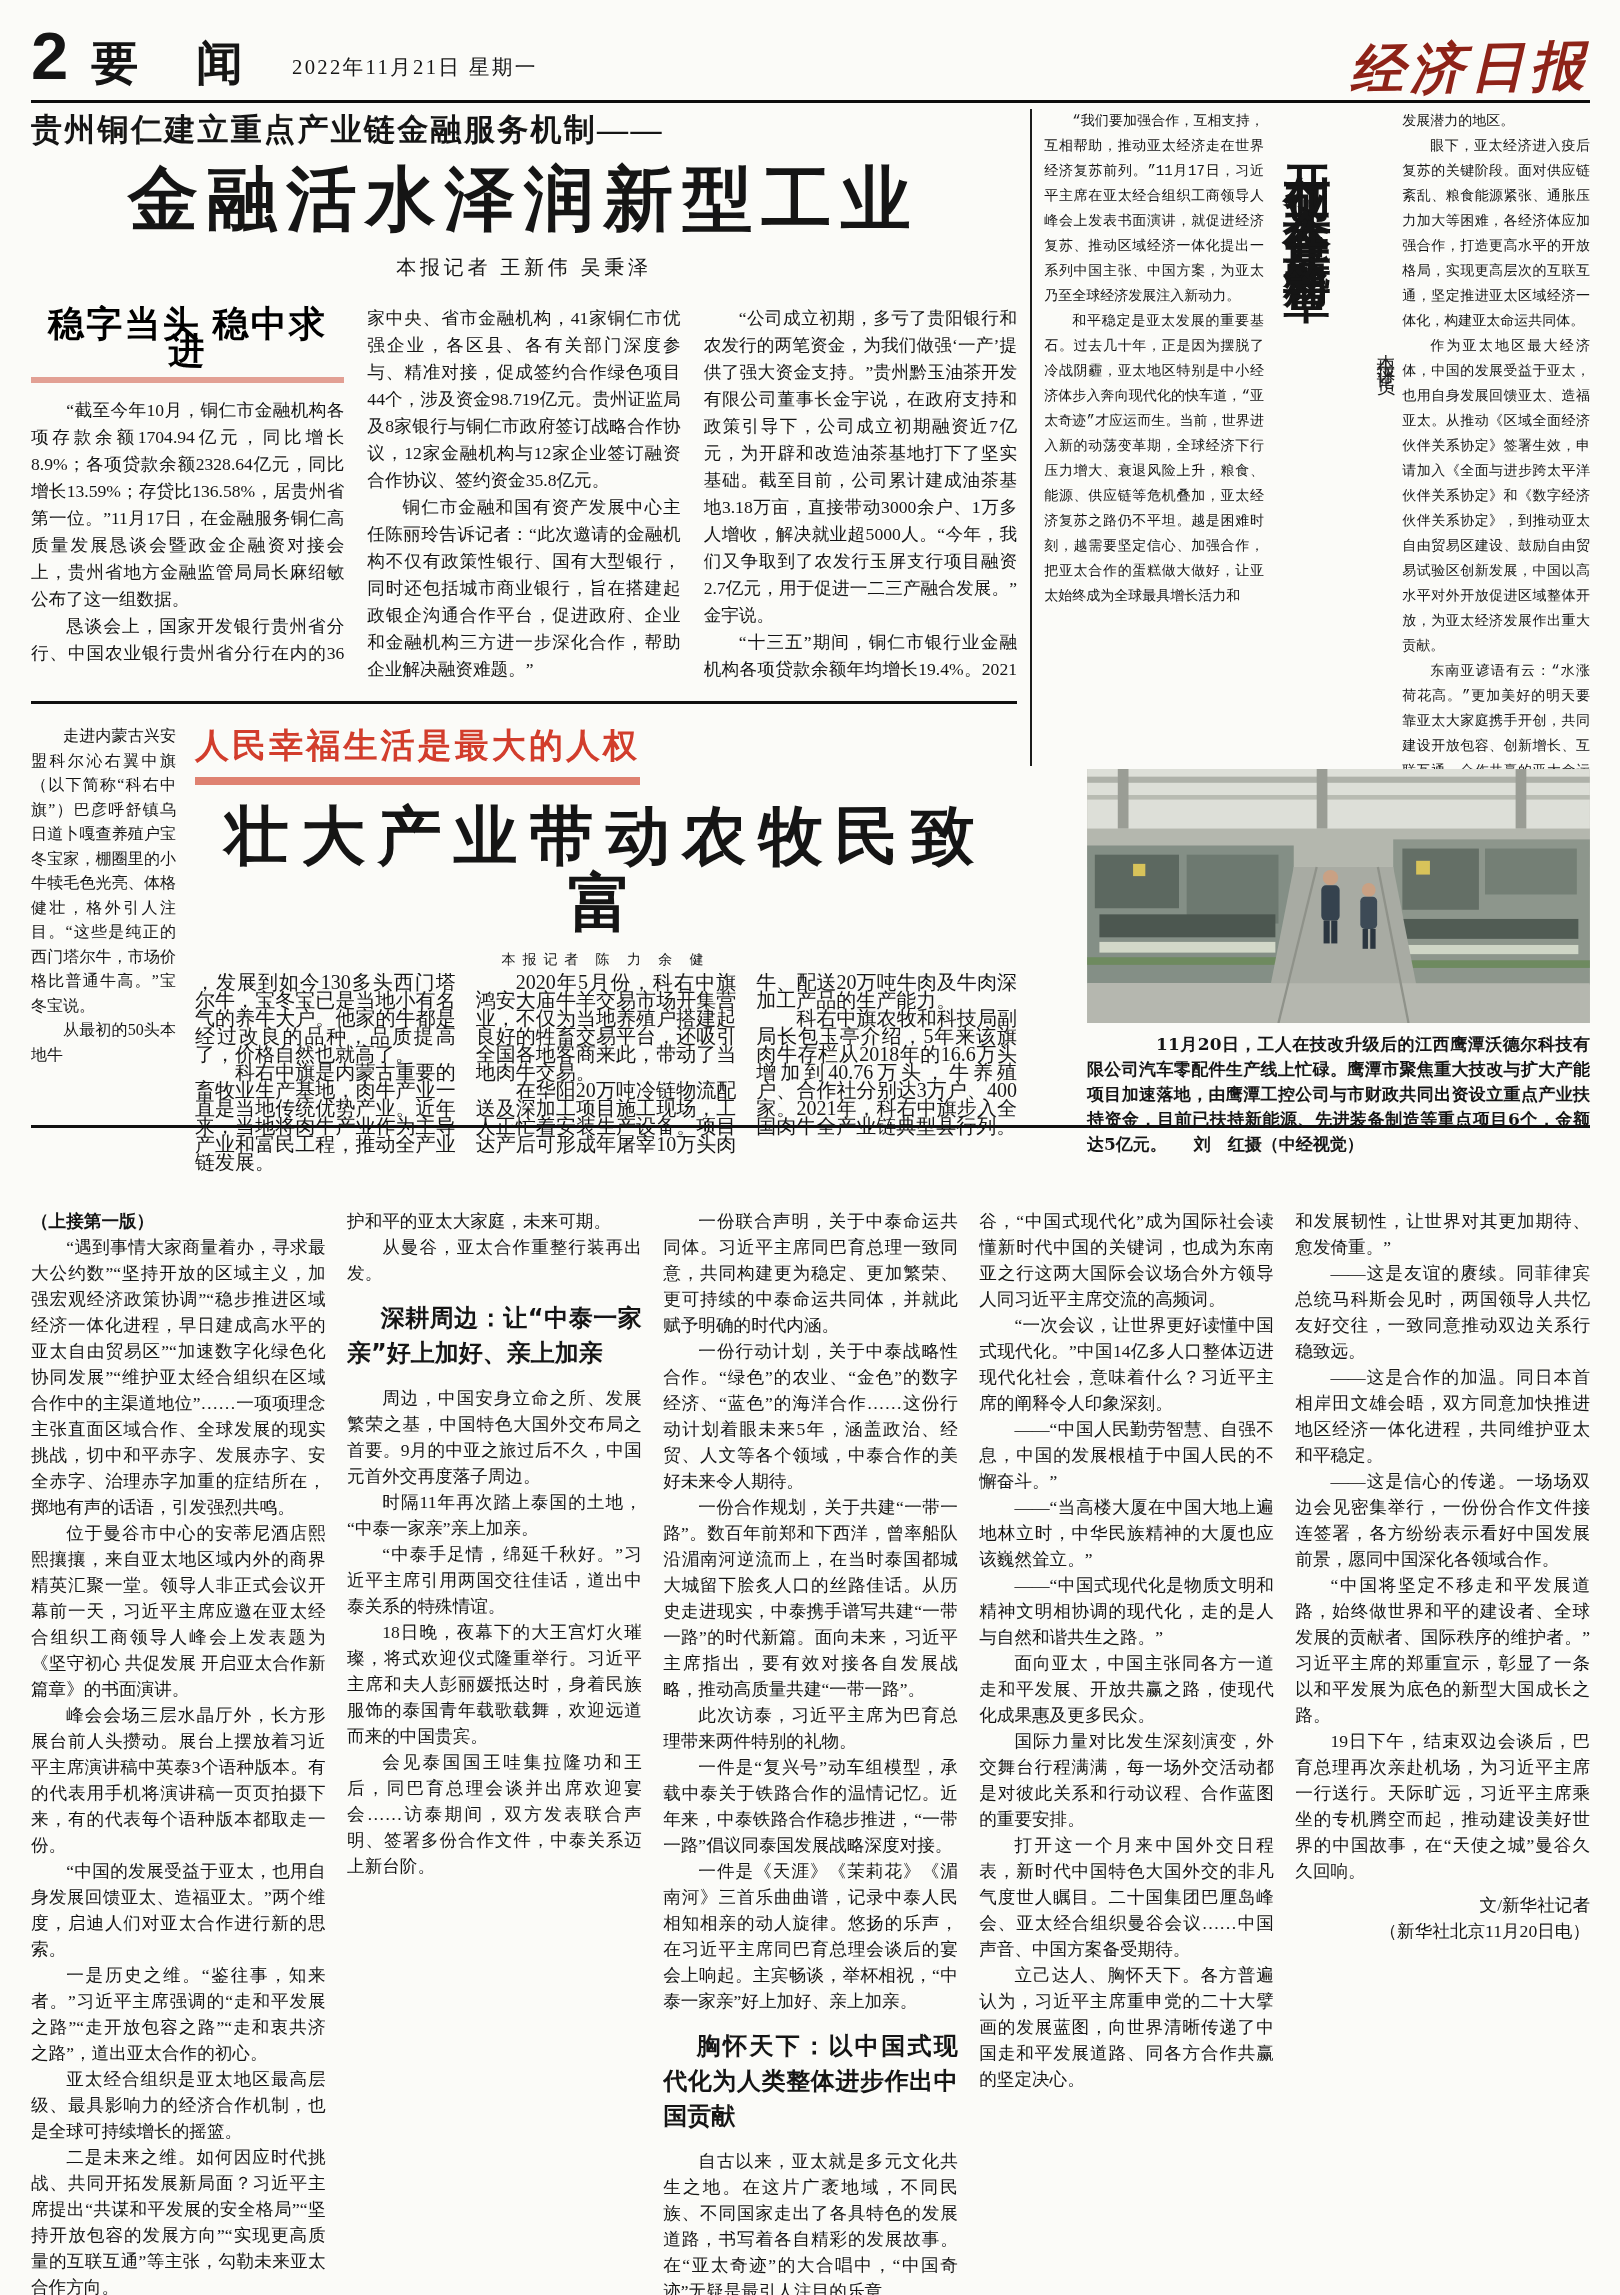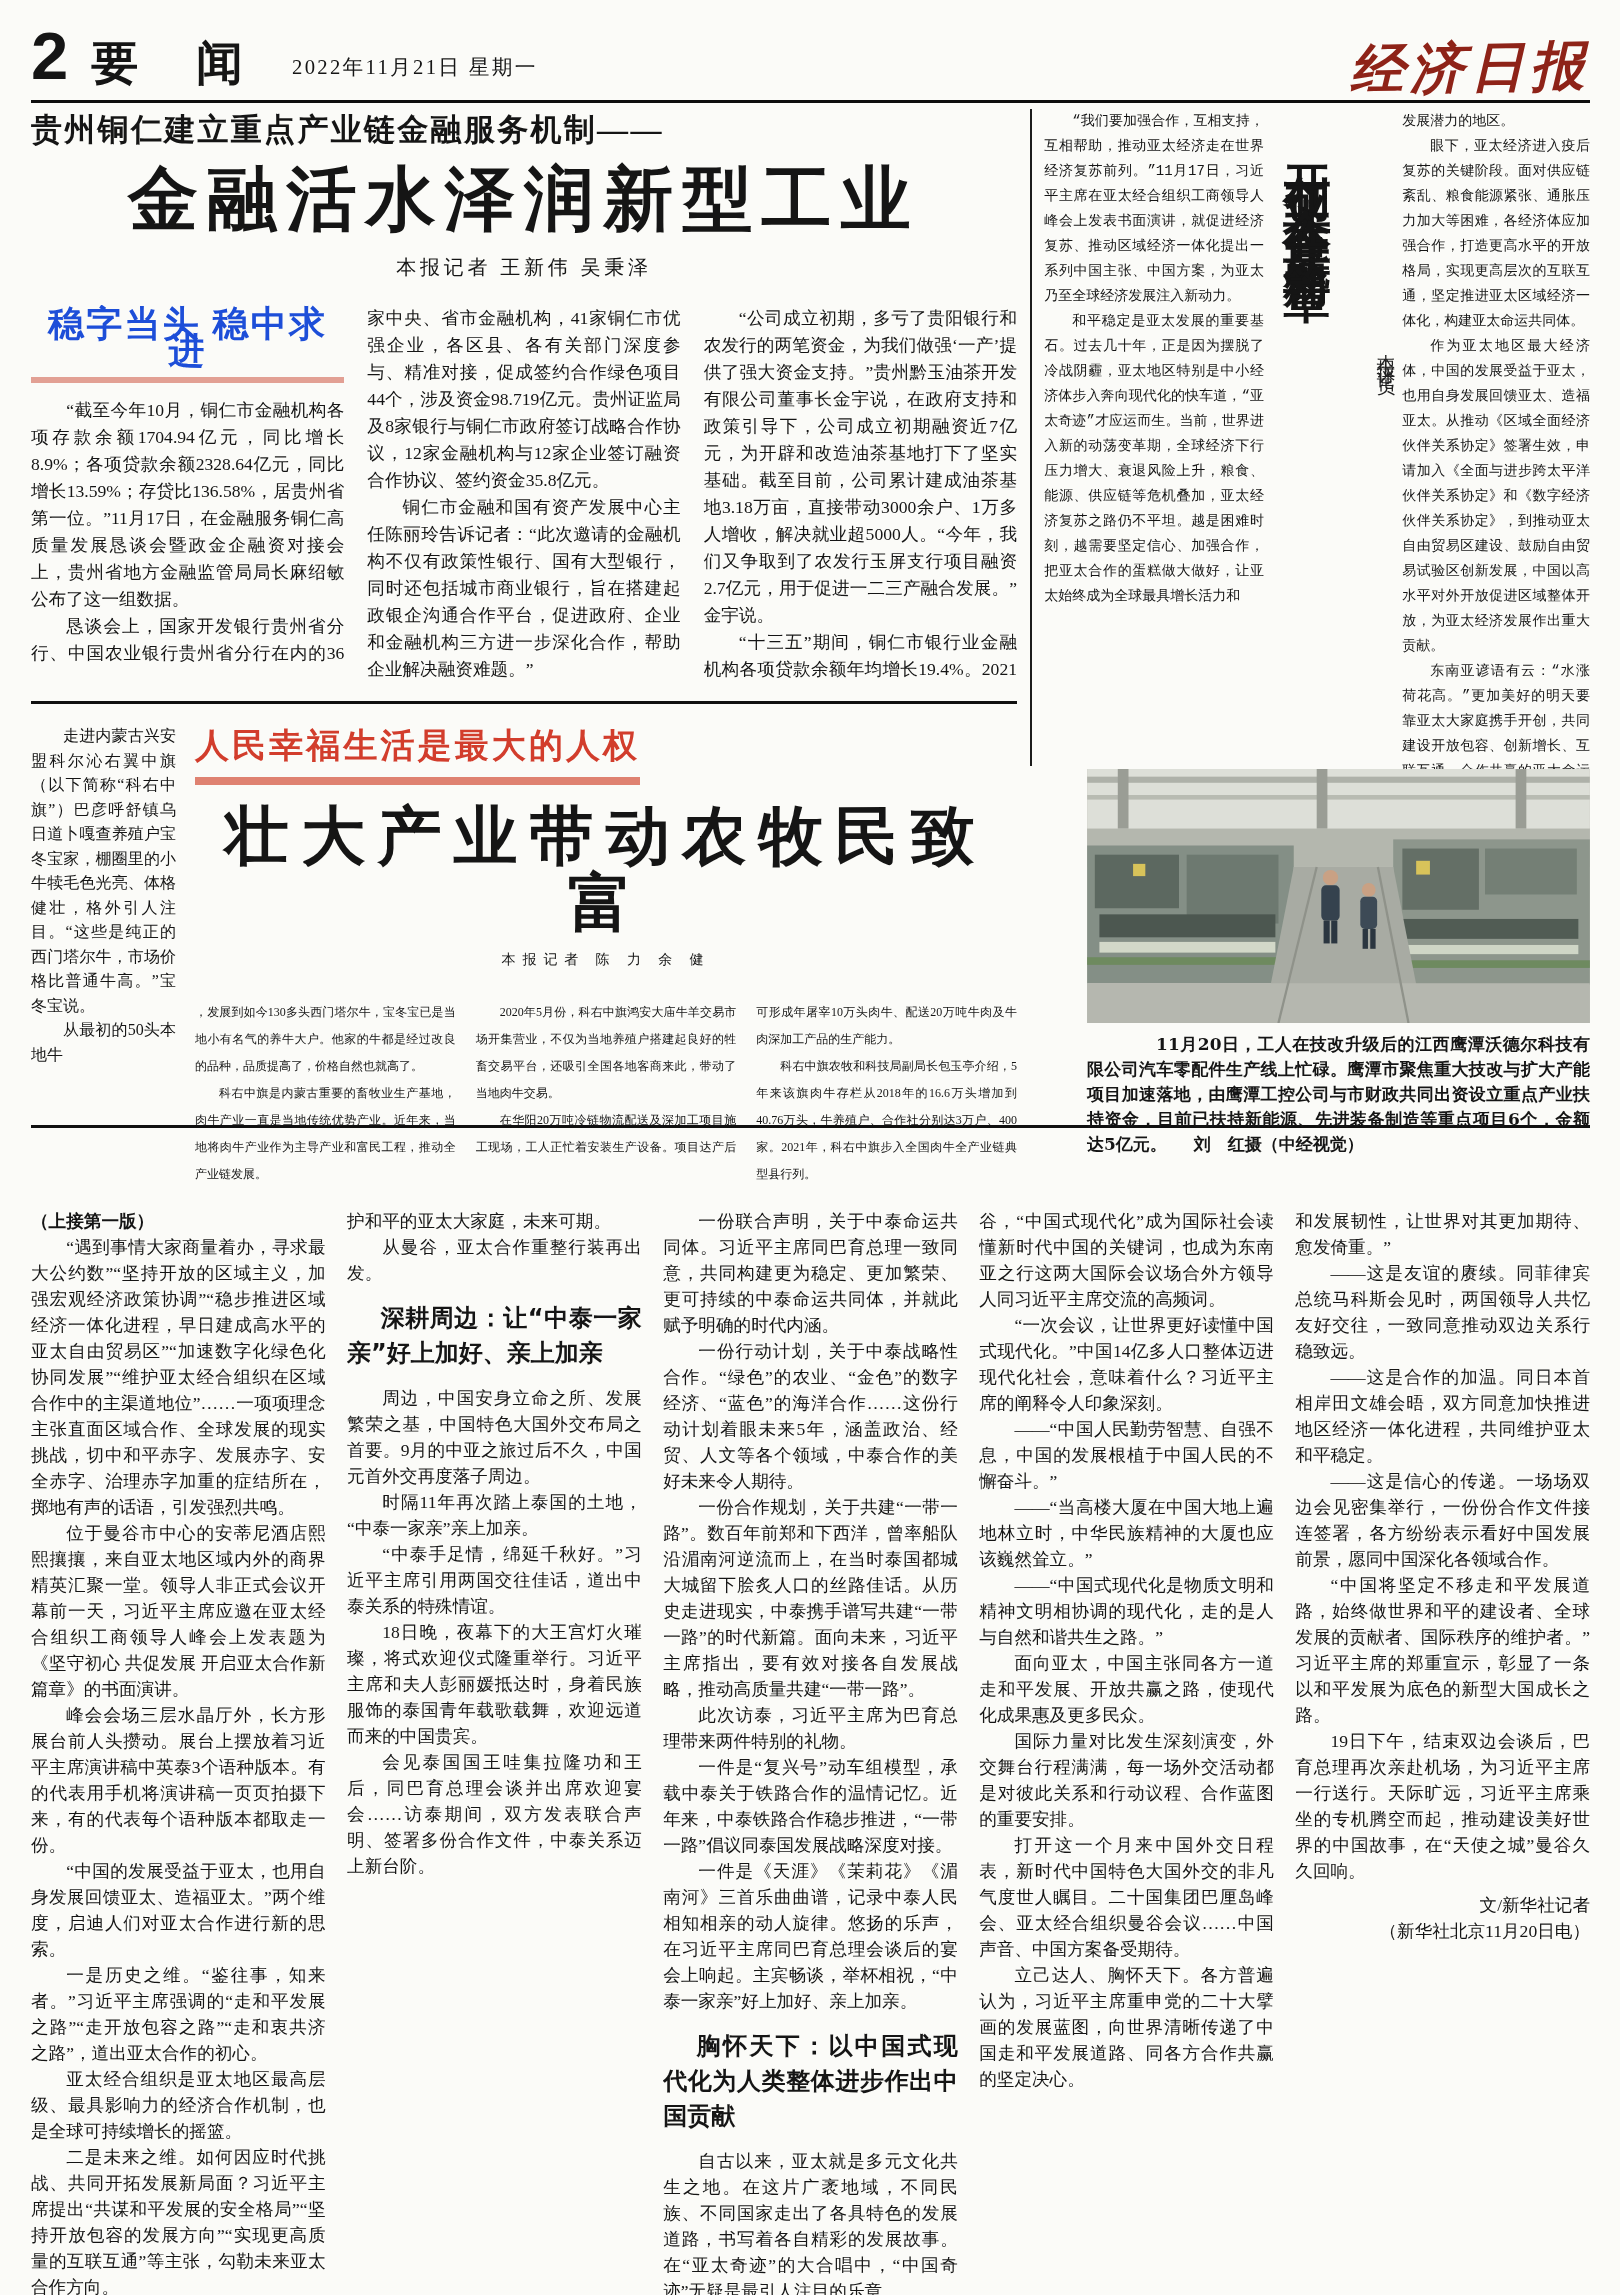--- a/index.html
+++ b/index.html
@@ -21,21 +21,21 @@
   .masthead{font-size:54px;font-weight:bold;font-style:italic;color:#8e2318;
     letter-spacing:6.1px;transform:rotate(-1deg);line-height:1;}
 
   
   .top-story{position:absolute;left:31px;top:109px;width:986px;height:573px;}
   .ts-kicker{font-size:31px;font-weight:900;letter-spacing:2.3px;}
   .ts-headline{font-size:70px;font-weight:900;letter-spacing:9.2px;text-align:center;margin-top:12.2px;line-height:1.05;}
   .ts-byline{text-align:center;font-size:20px;letter-spacing:3.8px;margin-top:17px;}
   .ts-body{margin-top:24.5px;height:378px;column-count:3;column-gap:23px;
     font-size:17.6px;line-height:27px;text-align:justify;overflow:hidden;}
-  .subhead-red{font-size:36px;font-weight:900;color:#1d4ed8;text-align:center;letter-spacing:2.3px;
+  .subhead-red{font-size:36px;font-weight:900;color:#000000;text-align:center;letter-spacing:2.3px;
     padding:6.1px 0 12.2px;border-bottom:6.9px solid #e2a094;margin-bottom:13.8px;break-inside:avoid;}
 
   
   .commentary{position:absolute;left:1030px;top:109px;width:560px;height:657px;
     border-left:2.3px solid #1c1c1c;box-sizing:border-box;padding-left:12.2px;display:flex;}
   .cm-col{font-size:14px;line-height:25px;text-align:justify;font-family:Liberation Mono, monospace;}
   .cm-left{width:220px;}
   .cm-center{width:136px;position:relative;flex:none;}
   .cm-headline{writing-mode:vertical-rl;text-orientation:upright;position:absolute;left:20px;top:18.4px;height:620px;
     font-size:48px;font-weight:900;font-family:"DejaVu Sans","Liberation Sans",sans-serif;letter-spacing:10.7px;line-height:1;}
@@ -50,22 +50,22 @@
   
   .feature{position:absolute;left:31px;top:718px;width:986px;height:398px;}
   .ft-intro{position:absolute;left:0;top:6.1px;width:145px;height:383px;
     font-size:16px;line-height:24.5px;text-align:justify;overflow:hidden;}
   .ft-main{position:absolute;left:164px;top:0;width:822px;}
   .ft-kicker{display:table;font-family:"DejaVu Sans","Liberation Sans",sans-serif;
     font-size:34px;font-weight:900;color:#d23d2c;letter-spacing:3.1px;
     padding-bottom:7.7px;border-bottom:8.4px solid #df8271;margin-top:5px;}
   .ft-headline{font-size:64px;font-weight:900;letter-spacing:12.2px;text-align:center;margin-top:18.4px;line-height:1.05;}
   .ft-byline{text-align:center;font-size:14px;letter-spacing:6.9px;margin-top:13.8px;}
-  .ft-body{margin-top:30px;height:205px;column-count:3;column-gap:20px;
-    font-size:12px;line-height:27px;text-align:justify;overflow:hidden;}
+  .ft-body{margin-top:4px;height:205px;column-count:3;column-gap:20px;
+    font-size:20px;line-height:18px;text-align:justify;overflow:hidden;}
 
   
   .photo-block{position:absolute;left:1087px;top:769px;width:503px;}
   .photo-frame{width:503px;height:254px;overflow:hidden;background:#b9bbb4;}
   .photo-caption{margin-top:9.2px;font-size:17px;line-height:25px;text-align:justify;font-weight:bold;
     font-family:"DejaVu Serif",serif;}
   .photo-caption p{text-indent:2em;}
   .credit{font-weight:bold;margin-left:27px;}
 
   

